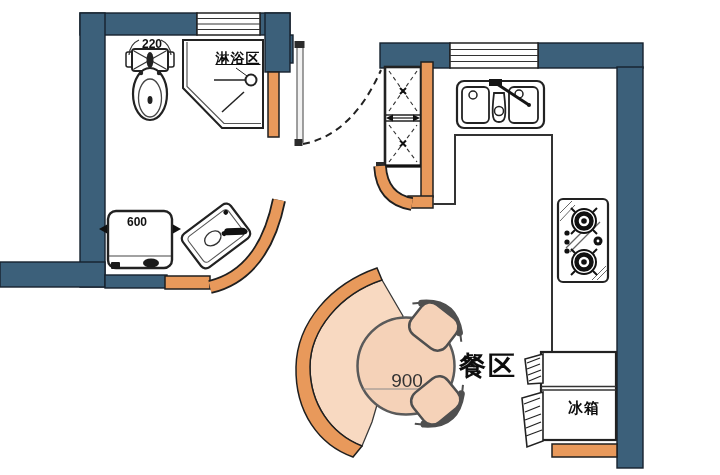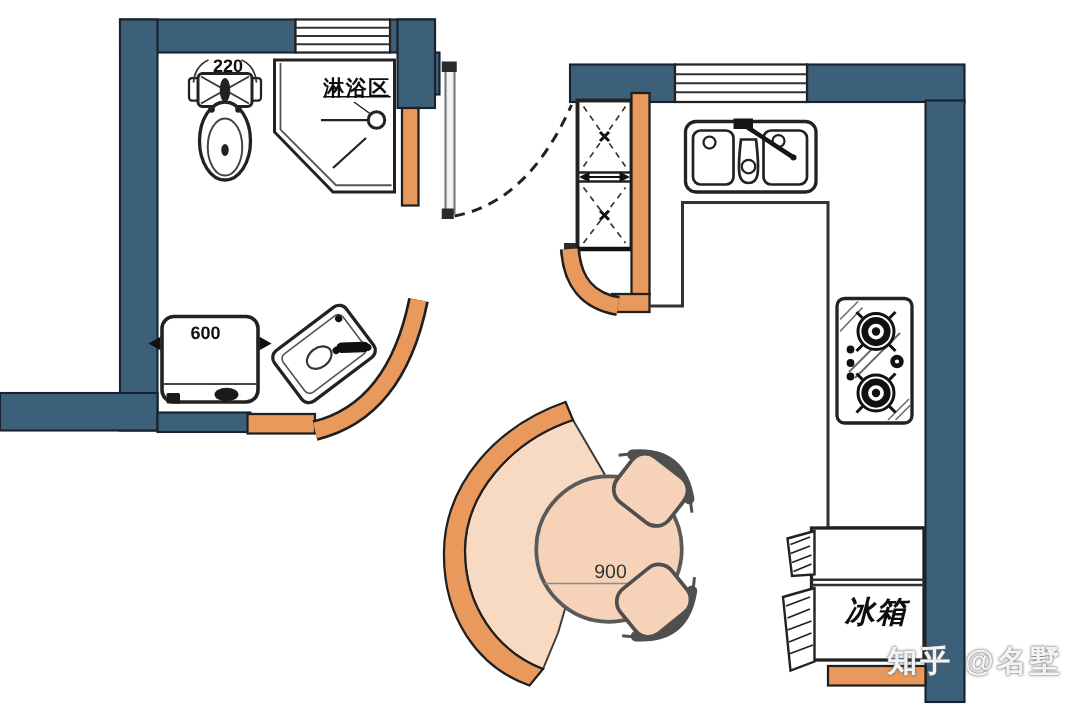--- a/index.html
+++ b/index.html
@@ -9,23 +9,23 @@
   .wall{fill:var(--wall);stroke:#16222e;stroke-width:1.4;}
   .win{fill:#ffffff;stroke:#222;stroke-width:1.5;}
   .winline{stroke:#333;stroke-width:1.2;}
   .orange{fill:var(--accent);stroke:#1f1f1f;stroke-width:1.5;}
   .peach{fill:var(--peach);stroke:#3a3a3a;stroke-width:1.3;}
   .fix{fill:#fff;stroke:#222;}
   .lbl{position:absolute;transform:translate(-50%,-50%);white-space:nowrap;
        color:#0d0d0d;font-weight:bold;}
   .lbl-shower{font-size:14px;letter-spacing:1px;text-decoration:underline;}
   .lbl-dining{font-size:27px;letter-spacing:2px;}
-  .lbl-fridge{font-size:20px;letter-spacing:1px;font-style:italic;}
+  .lbl-fridge{font-size:15px;letter-spacing:1px;}
   .lbl-dim{font-size:12px;color:#111;}
-  .lbl-dim900{font-size:13px;font-weight:normal;color:#333;}
+  .lbl-dim900{font-size:19px;font-weight:normal;color:#333;}
   .watermark{position:absolute;transform:translate(-50%,-50%);white-space:nowrap;
        color:rgba(255,255,255,0.92);font-size:20px;font-weight:bold;letter-spacing:2px;
        text-shadow:0 0 2px rgba(90,90,90,0.85), 0 0 1px rgba(120,120,120,0.9);}
 </style>
 </head>
 <body>
 
 <div class="stage">
 <svg width="720" height="475" viewBox="0 0 720 475">
 
@@ -241,15 +241,15 @@
     <path d="M-31,-3 Q0,-36 31,-3" fill="none" stroke="#4f4f4f" stroke-width="2"></path>
     <path d="M-24,-9 Q0,-31 24,-9" fill="none" stroke="#4f4f4f" stroke-width="7" stroke-linecap="round"></path>
     <rect x="-22" y="-17" width="44" height="38" rx="11" fill="var(--peach_dark)" stroke="#4f4f4f" stroke-width="2.5"></rect>
   </g>
 </svg>
 
   <div class="lbl lbl-shower" style="left:238px;top:59px">淋浴区</div>
   <div class="lbl lbl-dim" style="left:152px;top:44px">220</div>
   <div class="lbl lbl-dim" style="left:137px;top:222px">600</div>
   <div class="lbl lbl-dim900" style="left:407px;top:381px">900</div>
+  <div class="lbl lbl-dining" style="left:488px;top:366px">餐区</div>
   <div class="lbl lbl-fridge" style="left:584px;top:408px">冰箱</div>
-  <div class="watermark" style="left:650px;top:441px">知乎 @名墅</div>
 </div>
 
 </body></html>

